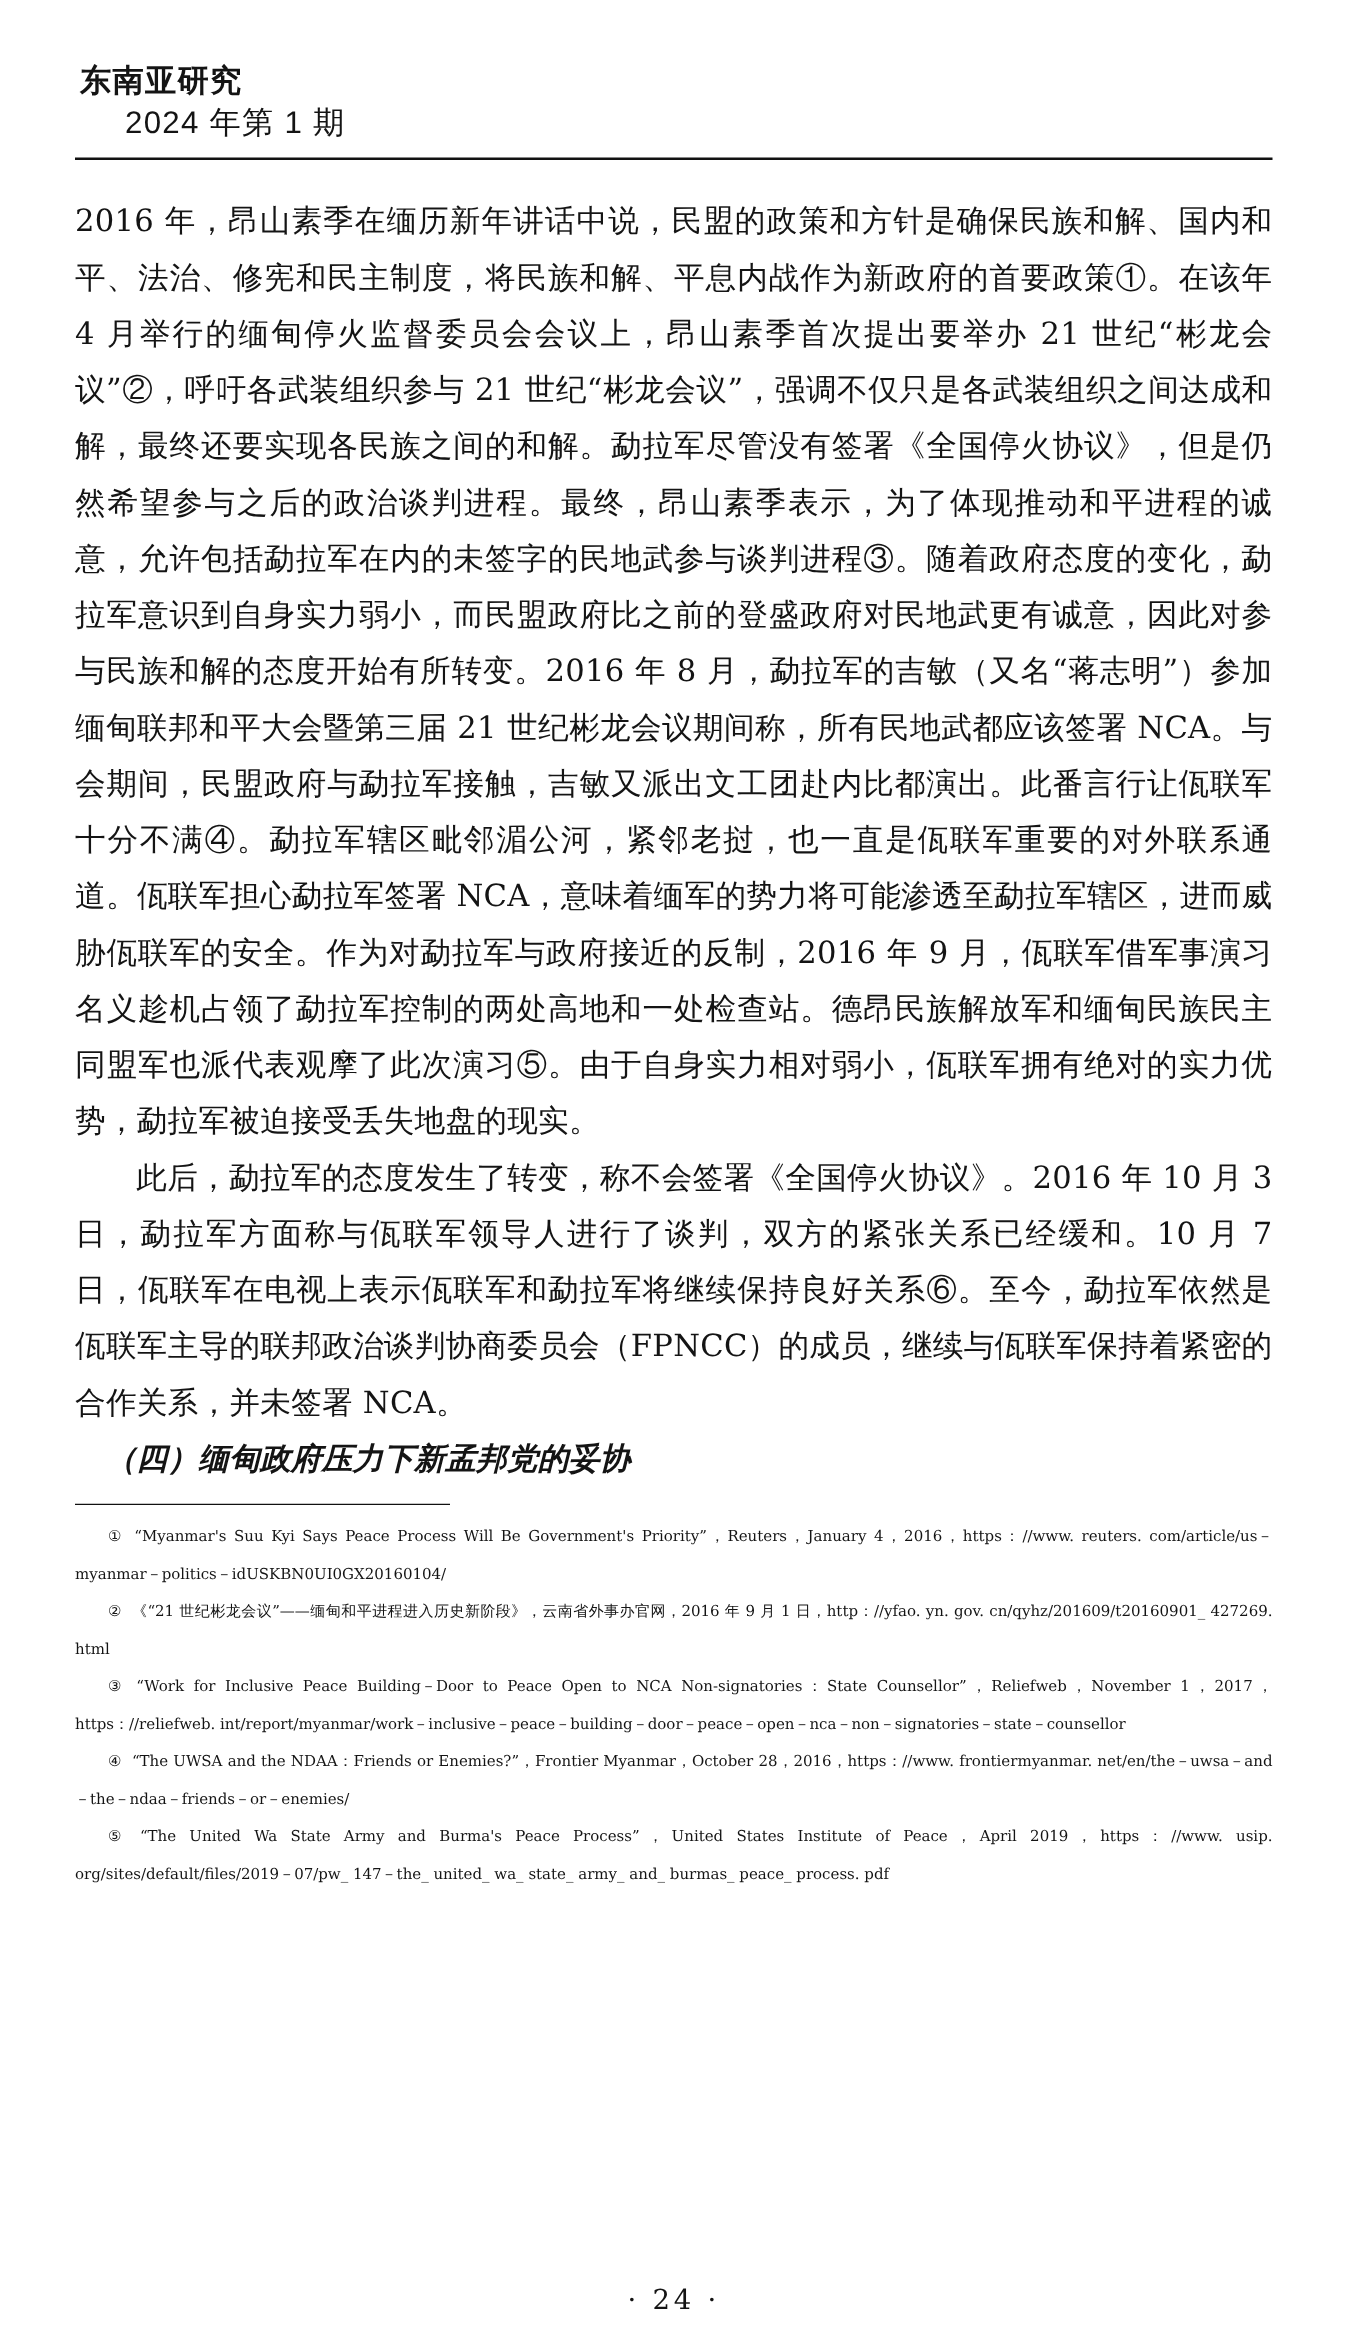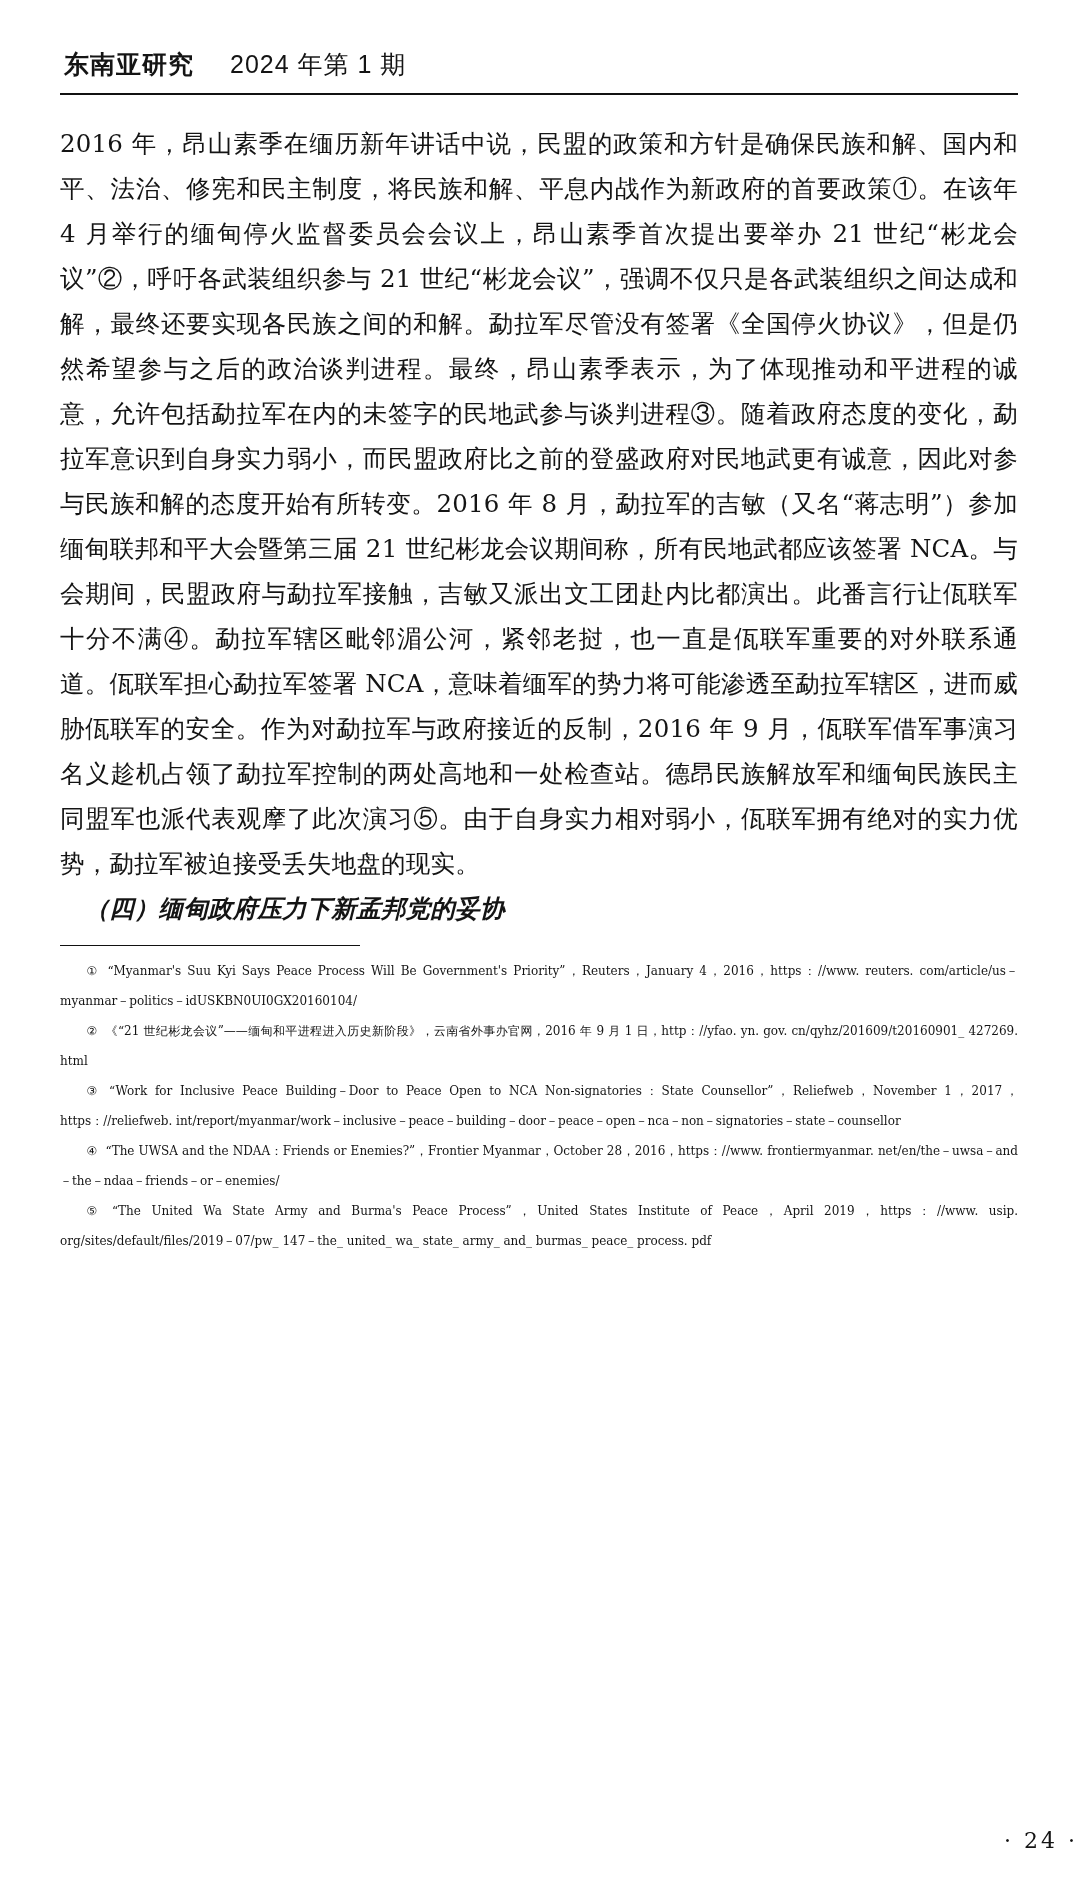--- a/index.html
+++ b/index.html
@@ -24,20 +24,21 @@
     padding: 48px 60px 30px 60px;
   }
   
   .header {
     display: flex;
     align-items: flex-start;
     font-size: 25px;
     letter-spacing: 1px;
     padding-left: 4px;
     margin-bottom: 12px;
+    flex-direction: column;
   }
   .header .journal {
     font-weight: bold;
     font-family: "DejaVu Serif", "Liberation Serif", serif;
   }
   .header .issue {
     margin-left: 36px;
     font-family: Liberation Sans, sans-serif;
   }
   .rule-top {
@@ -86,38 +87,39 @@
   }
   .fn-mark {
     margin-right: 8px;
   }
   
   .page-number {
     position: absolute;
     left: 0;
     right: 0;
     bottom: 28px;
-    text-align: right;
+    text-align: center;
     font-size: 22px;
     letter-spacing: 3px;
   }
 </style>
 </head>
 <body>
 
 <div class="page">
 
   <div class="header">
     <span class="journal">东南亚研究</span>
     <span class="issue">2024 年第 1 期</span>
   </div>
   <hr class="rule-top">
 
   <div class="body-text">
     <p>2016 年，昂山素季在缅历新年讲话中说，民盟的政策和方针是确保民族和解、国内和平、法治、修宪和民主制度，将民族和解、平息内战作为新政府的首要政策①。在该年 4 月举行的缅甸停火监督委员会会议上，昂山素季首次提出要举办 21 世纪“彬龙会议”②，呼吁各武装组织参与 21 世纪“彬龙会议”，强调不仅只是各武装组织之间达成和解，最终还要实现各民族之间的和解。勐拉军尽管没有签署《全国停火协议》，但是仍然希望参与之后的政治谈判进程。最终，昂山素季表示，为了体现推动和平进程的诚意，允许包括勐拉军在内的未签字的民地武参与谈判进程③。随着政府态度的变化，勐拉军意识到自身实力弱小，而民盟政府比之前的登盛政府对民地武更有诚意，因此对参与民族和解的态度开始有所转变。2016 年 8 月，勐拉军的吉敏（又名“蒋志明”）参加缅甸联邦和平大会暨第三届 21 世纪彬龙会议期间称，所有民地武都应该签署 NCA。与会期间，民盟政府与勐拉军接触，吉敏又派出文工团赴内比都演出。此番言行让佤联军十分不满④。勐拉军辖区毗邻湄公河，紧邻老挝，也一直是佤联军重要的对外联系通道。佤联军担心勐拉军签署 NCA，意味着缅军的势力将可能渗透至勐拉军辖区，进而威胁佤联军的安全。作为对勐拉军与政府接近的反制，2016 年 9 月，佤联军借军事演习名义趁机占领了勐拉军控制的两处高地和一处检查站。德昂民族解放军和缅甸民族民主同盟军也派代表观摩了此次演习⑤。由于自身实力相对弱小，佤联军拥有绝对的实力优势，勐拉军被迫接受丢失地盘的现实。</p>
+    <p class="indent">此后，勐拉军的态度发生了转变，称不会签署《全国停火协议》。2016 年 10 月 3 日，勐拉军方面称与佤联军领导人进行了谈判，双方的紧张关系已经缓和。10 月 7 日，佤联军在电视上表示佤联军和勐拉军将继续保持良好关系⑥。至今，勐拉军依然是佤联军主导的联邦政治谈判协商委员会（FPNCC）的成员，继续与佤联军保持着紧密的合作关系，并未签署 NCA。</p>
     <p class="subhead">（四）缅甸政府压力下新孟邦党的妥协</p>
   </div>
 
   <hr class="fn-rule">
 
   <div class="footnotes">
     <p>
       <span class="fn-mark">①</span><span>“Myanmar's Suu Kyi Says Peace Process Will Be Government's Priority”，Reuters，January 4，2016，https：//www. reuters. com/article/us－myanmar－politics－idUSKBN0UI0GX20160104/</span>
     </p>
     <p>

